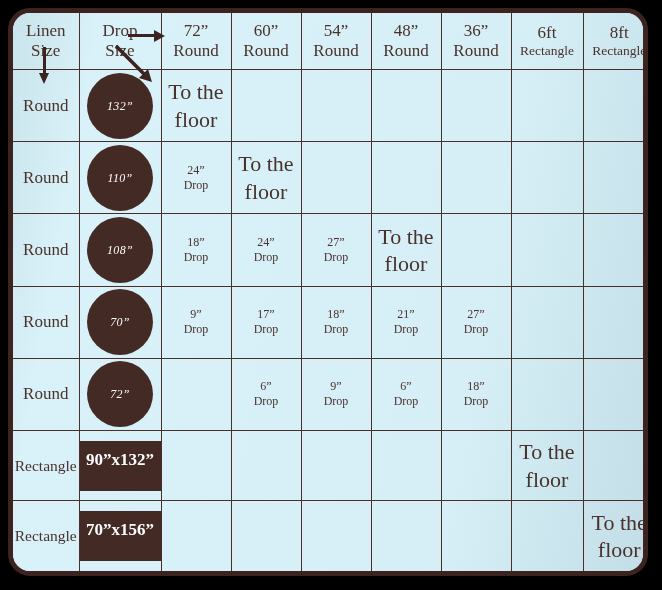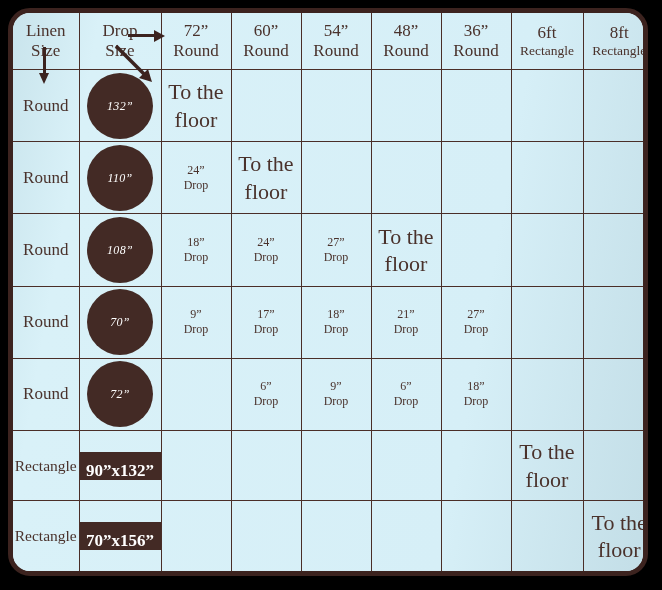--- a/index.html
+++ b/index.html
@@ -146,21 +146,21 @@
     color: #ffffff;
     font-size: 12px;
     line-height: 66px;
     text-align: center;
     letter-spacing: 0.3px;
     font-style: italic;
   }
   .badge-rect {
     display: block;
     width: 100%;
-    height: 28px;
+    height: 50px;
     background: #432a25;
     color: #ffffff;
     font-size: 17px;
     font-weight: bold;
     line-height: 38px;
     text-align: center;
   }
 
   td.cell-drop {
     font-size: 12px;

